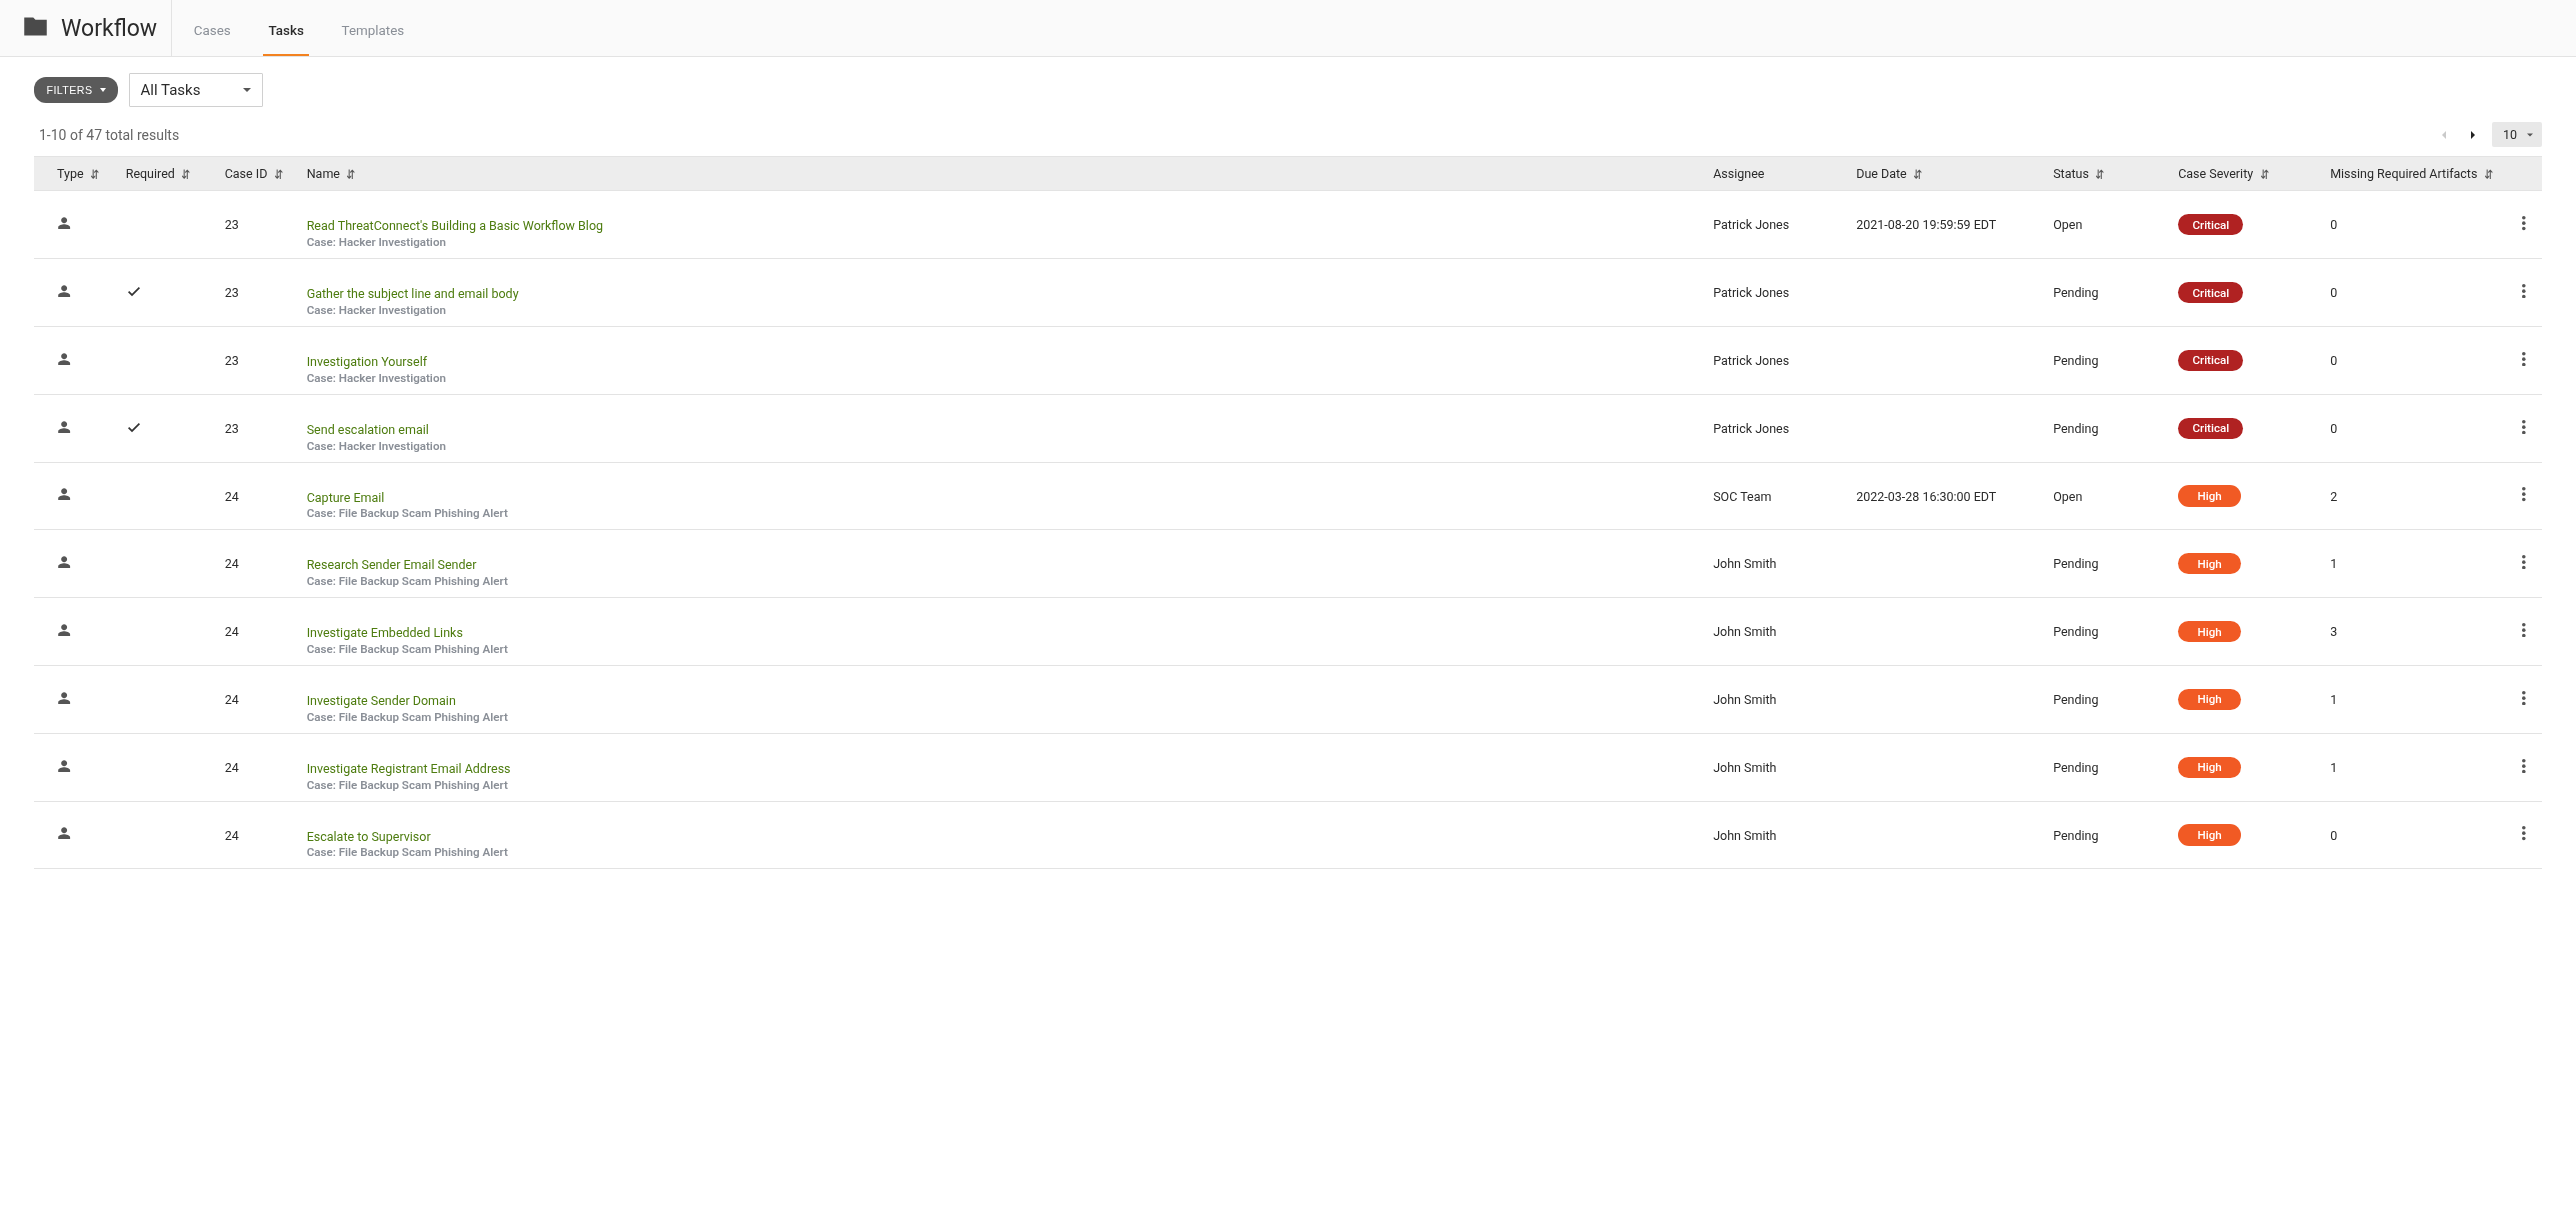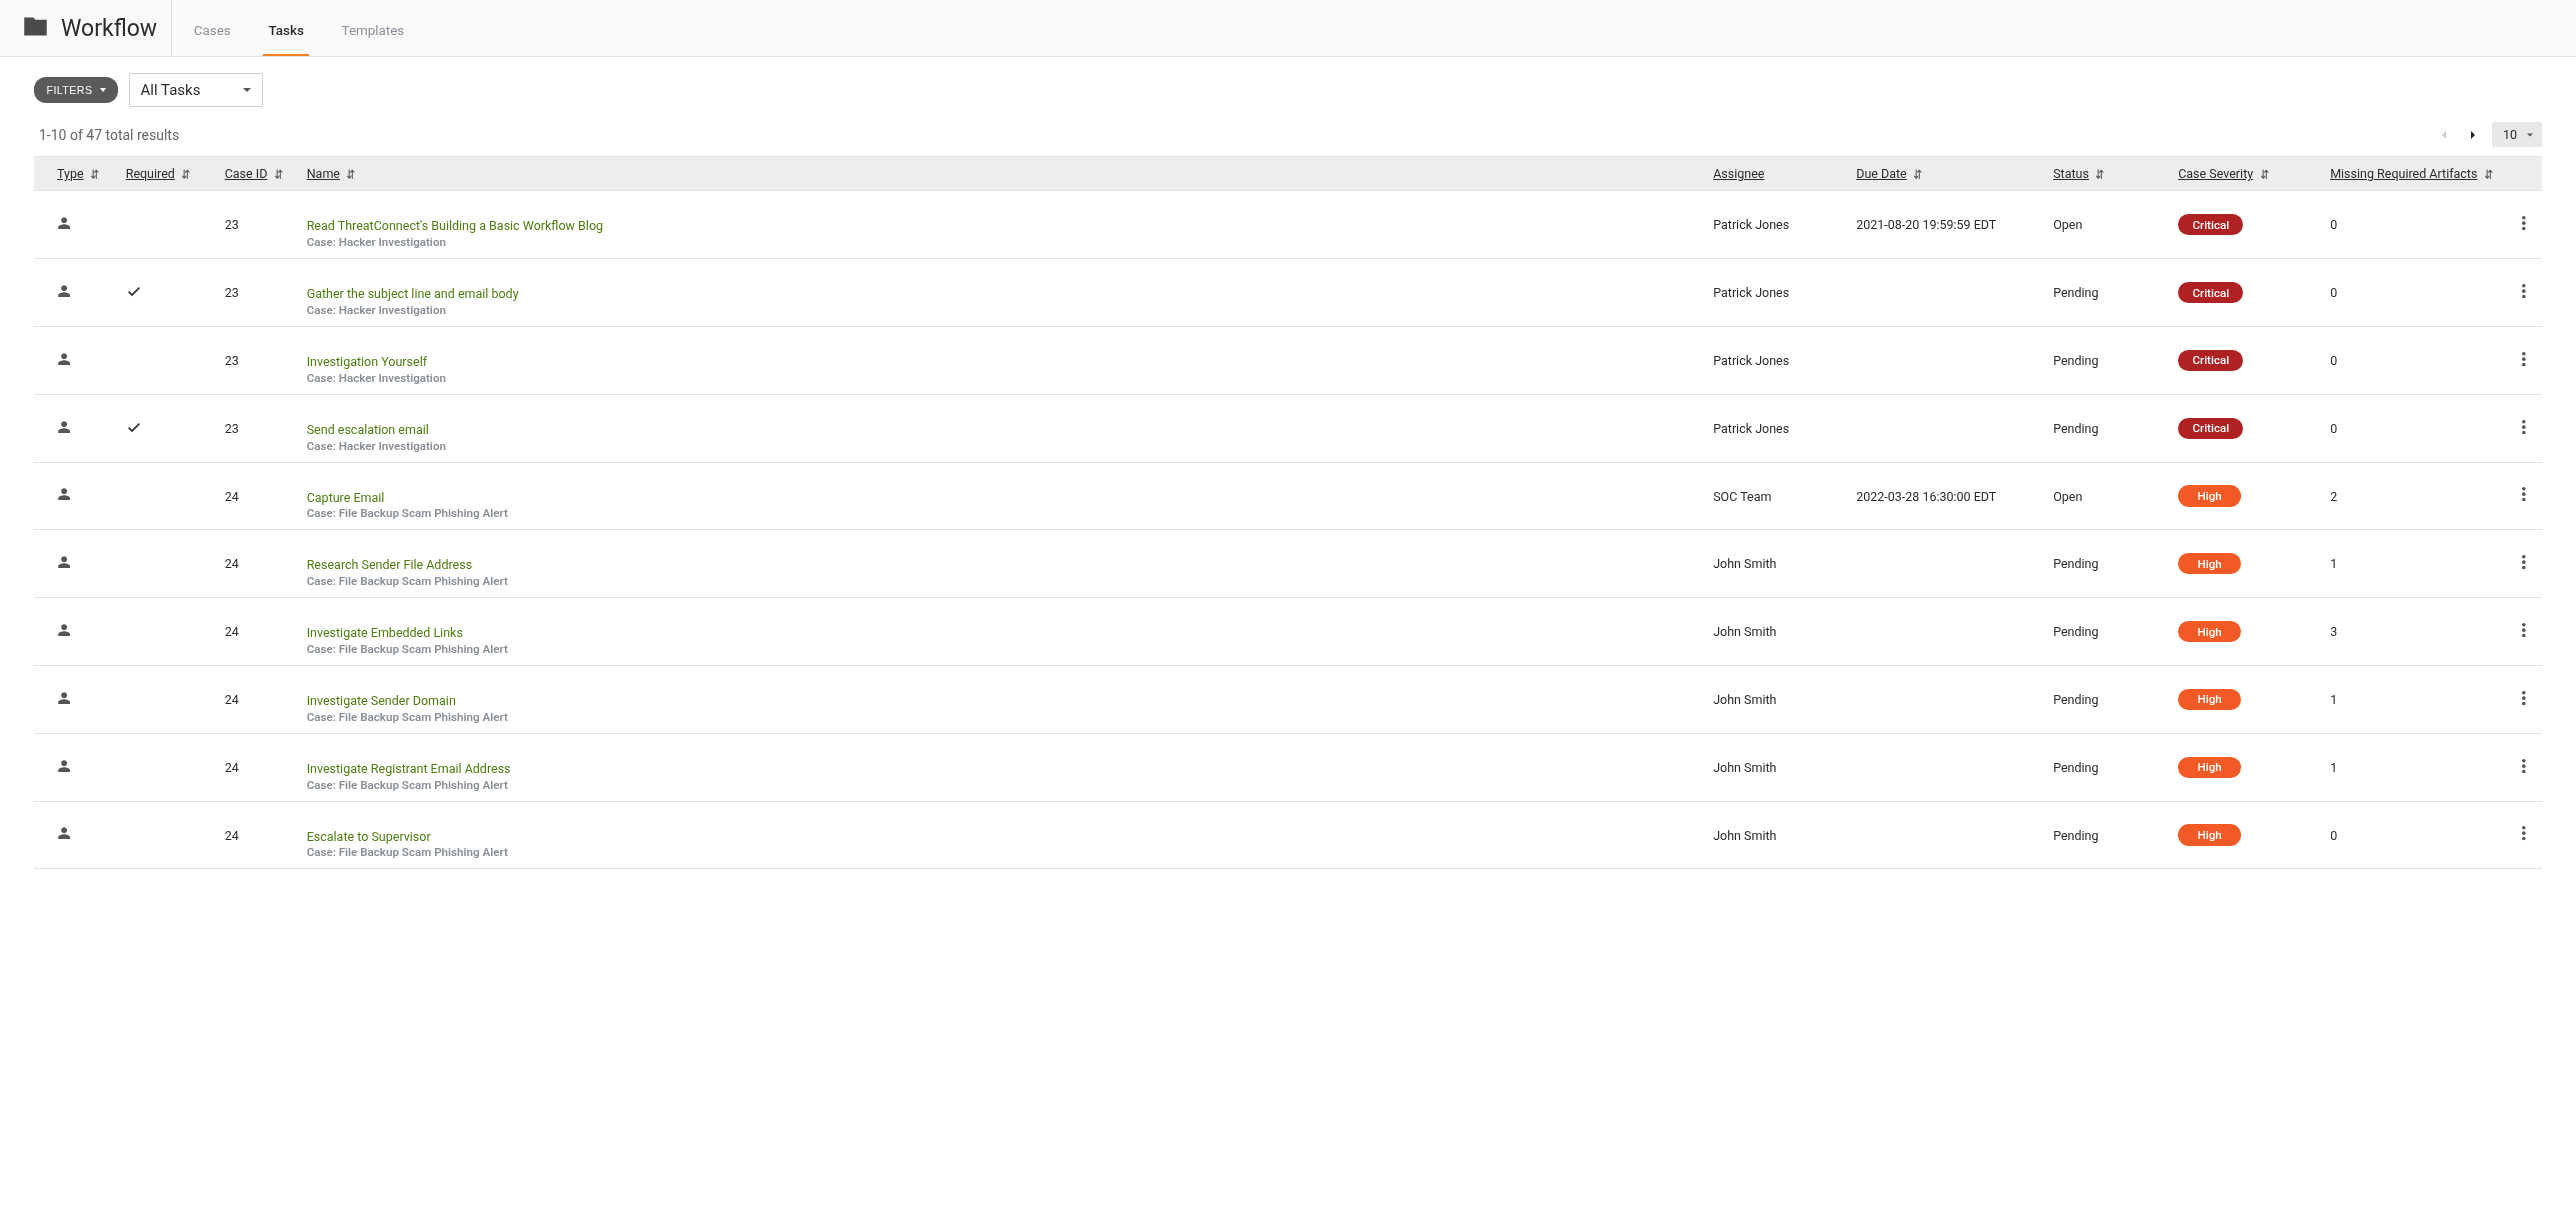--- a/index.html
+++ b/index.html
@@ -146,21 +146,21 @@
   thead th {
     background: var(--header-bg);
     text-align: left;
     font-weight: 400;
     font-size: 12.5px;
     padding: 9px 10.7px;
     border-top: 0.9px solid var(--border);
     border-bottom: 0.9px solid var(--border);
     white-space: nowrap;
   }
-  thead th .th-inner { display: flex; align-items: center; gap: 5.4px; text-decoration: underline; }
+  thead th .th-inner { display: flex; align-items: center; gap: 5.4px; }
   .sort-icon { width: 12.5px; height: 12.5px; fill: #555; }
   tbody tr { border-bottom: 0.9px solid var(--border); }
   tbody td { padding: 9px 10.7px; vertical-align: middle; font-size: 12.5px; }
   .type-icon svg { width: 14.3px; height: 14.3px; fill: #555; }
   .check-icon svg { width: 16px; height: 16px; fill: #333; }
   .name-main { color: #4d7c0f; margin-top: 18px; }
   .name-sub { color: var(--text-light); font-size: 11.6px; font-weight: 600; margin-top: 1.8px; }
   .badge {
     display: inline-block;
     color: #fff;
@@ -420,21 +420,21 @@
               <circle cx="2" cy="14" r="2"></circle>
             </svg></td>
         </tr>
         <tr>
           <td class="col-type"><span class="type-icon"><svg viewBox="0 0 24 24">
                 <path d="M12 12c2.7 0 5-2.3 5-5s-2.3-5-5-5-5 2.3-5 5 2.3 5 5 5zm0 2c-3.3 0-10 1.7-10 5v3h20v-3c0-3.3-6.7-5-10-5z"></path>
               </svg></span></td>
           <td class="col-required"></td>
           <td class="col-caseid">24</td>
           <td>
-            <div class="name-main">Research Sender File Address</div>
+            <div class="name-main">Research Sender Email Sender</div>
             <div class="name-sub">Case: File Backup Scam Phishing Alert</div>
           </td>
           <td class="col-assignee">John Smith</td>
           <td class="col-due"></td>
           <td class="col-status">Pending</td>
           <td class="col-sev"><span class="badge high">High</span></td>
           <td class="col-missing">1</td>
           <td class="col-menu row-menu"><svg viewBox="0 0 4 16">
               <circle cx="2" cy="2" r="2"></circle>
               <circle cx="2" cy="8" r="2"></circle>

